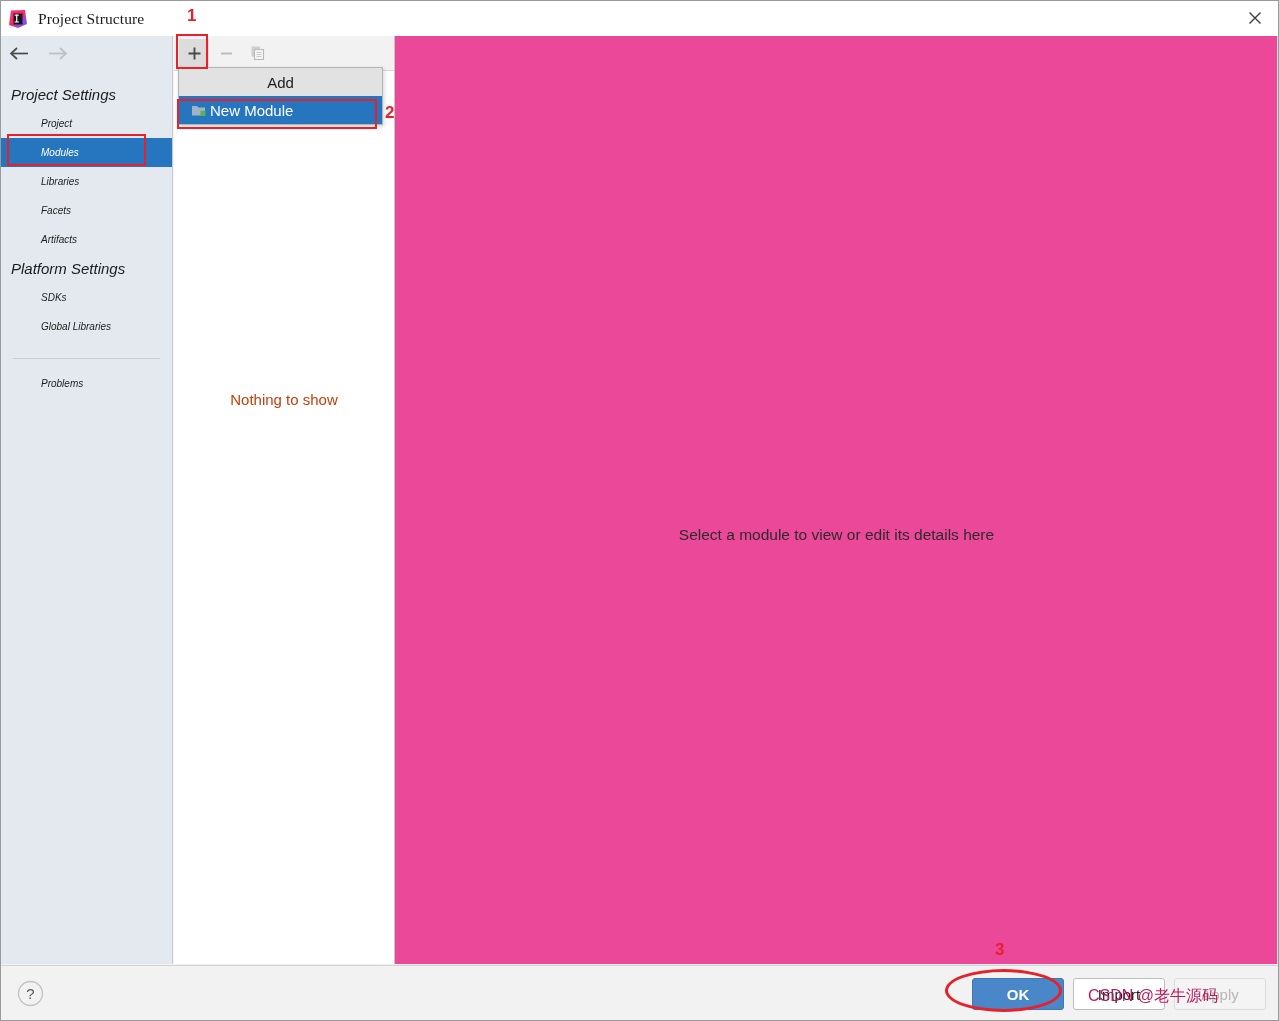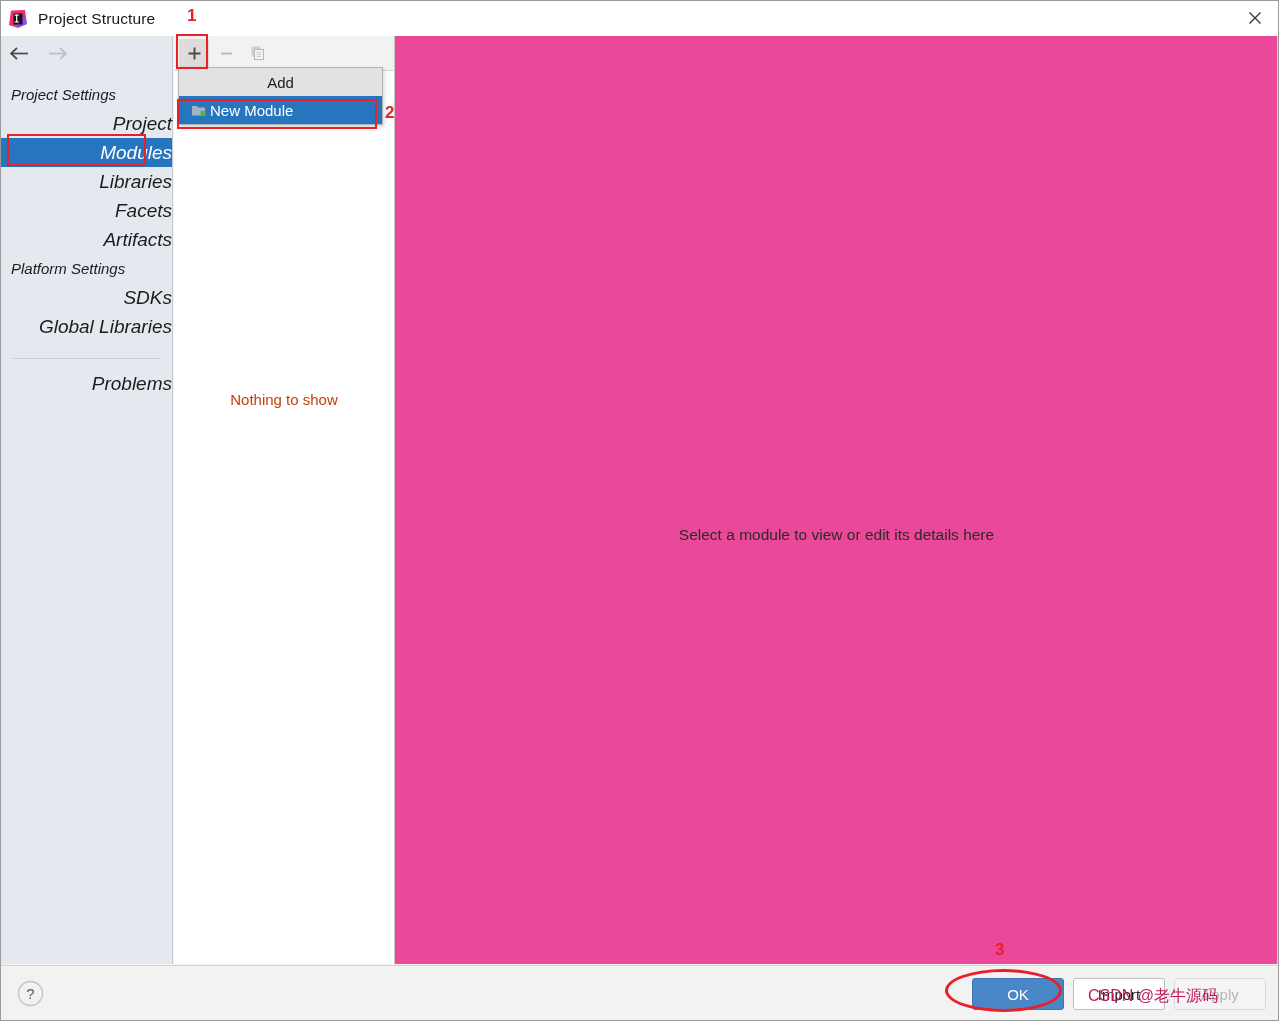--- a/index.html
+++ b/index.html
@@ -17,21 +17,21 @@
     height: 1021px;
     background: #f2f2f2;
     border: 1px solid #9a9a9a;
   }
 
   
   .titlebar {
     position: absolute; left: 0; top: 0;
     width: 1277px; height: 35px;
     background: #ffffff;
-    display: flex; align-items: center;
+    display: flex; align-items: center; font-family: Liberation Serif, serif;
   }
   .ij-logo {
     width: 20px; height: 20px;
     margin-left: 7px; margin-right: 10px;
     position: relative; flex: none;
   }
   .ij-logo svg { display: block; }
   .title-text {
     font-size: 15.5px;
     color: #1a1a1a;
@@ -68,27 +68,27 @@
   .nav-arrow svg { display: block; }
 
   .sidebar-list { padding-top: 10px; font-style: italic; }
   .group-label {
     font-size: 15px;
     color: #1c1c1c;
     padding: 3px 0 3px 10px;
     line-height: 23px;
   }
   .nav-item {
-    font-size: 19px;
+    font-size: 10px;
     color: #1c1c1c;
+    padding-left: 40px;
     line-height: 29px;
     height: 29px;
     cursor: pointer;
     white-space: nowrap;
-    text-align: right;
   }
   .nav-item.selected {
     background: #2675bf;
     color: #ffffff;
   }
   .sidebar-divider {
     height: 1px;
     background: #c9ced4;
     margin: 17px 12px 0 12px;
   }
@@ -204,21 +204,21 @@
     display: flex; align-items: center; justify-content: center;
     font-size: 15px;
     border-radius: 3px;
     cursor: pointer;
     padding: 0 14px;
   }
   .dlg-btn.primary {
     background: #4a87c8;
     border: 1px solid #3f77b2;
     color: #ffffff;
-    font-weight: normal;
+    font-weight: bold;
   }
   .dlg-btn.normal {
     background: #ffffff;
     border: 1px solid #bdbdbd;
     color: #1c1c1c;
   }
   .dlg-btn.disabled {
     background: #f4f4f4;
     border: 1px solid #dcdcdc;
     color: #b6b6b6;

